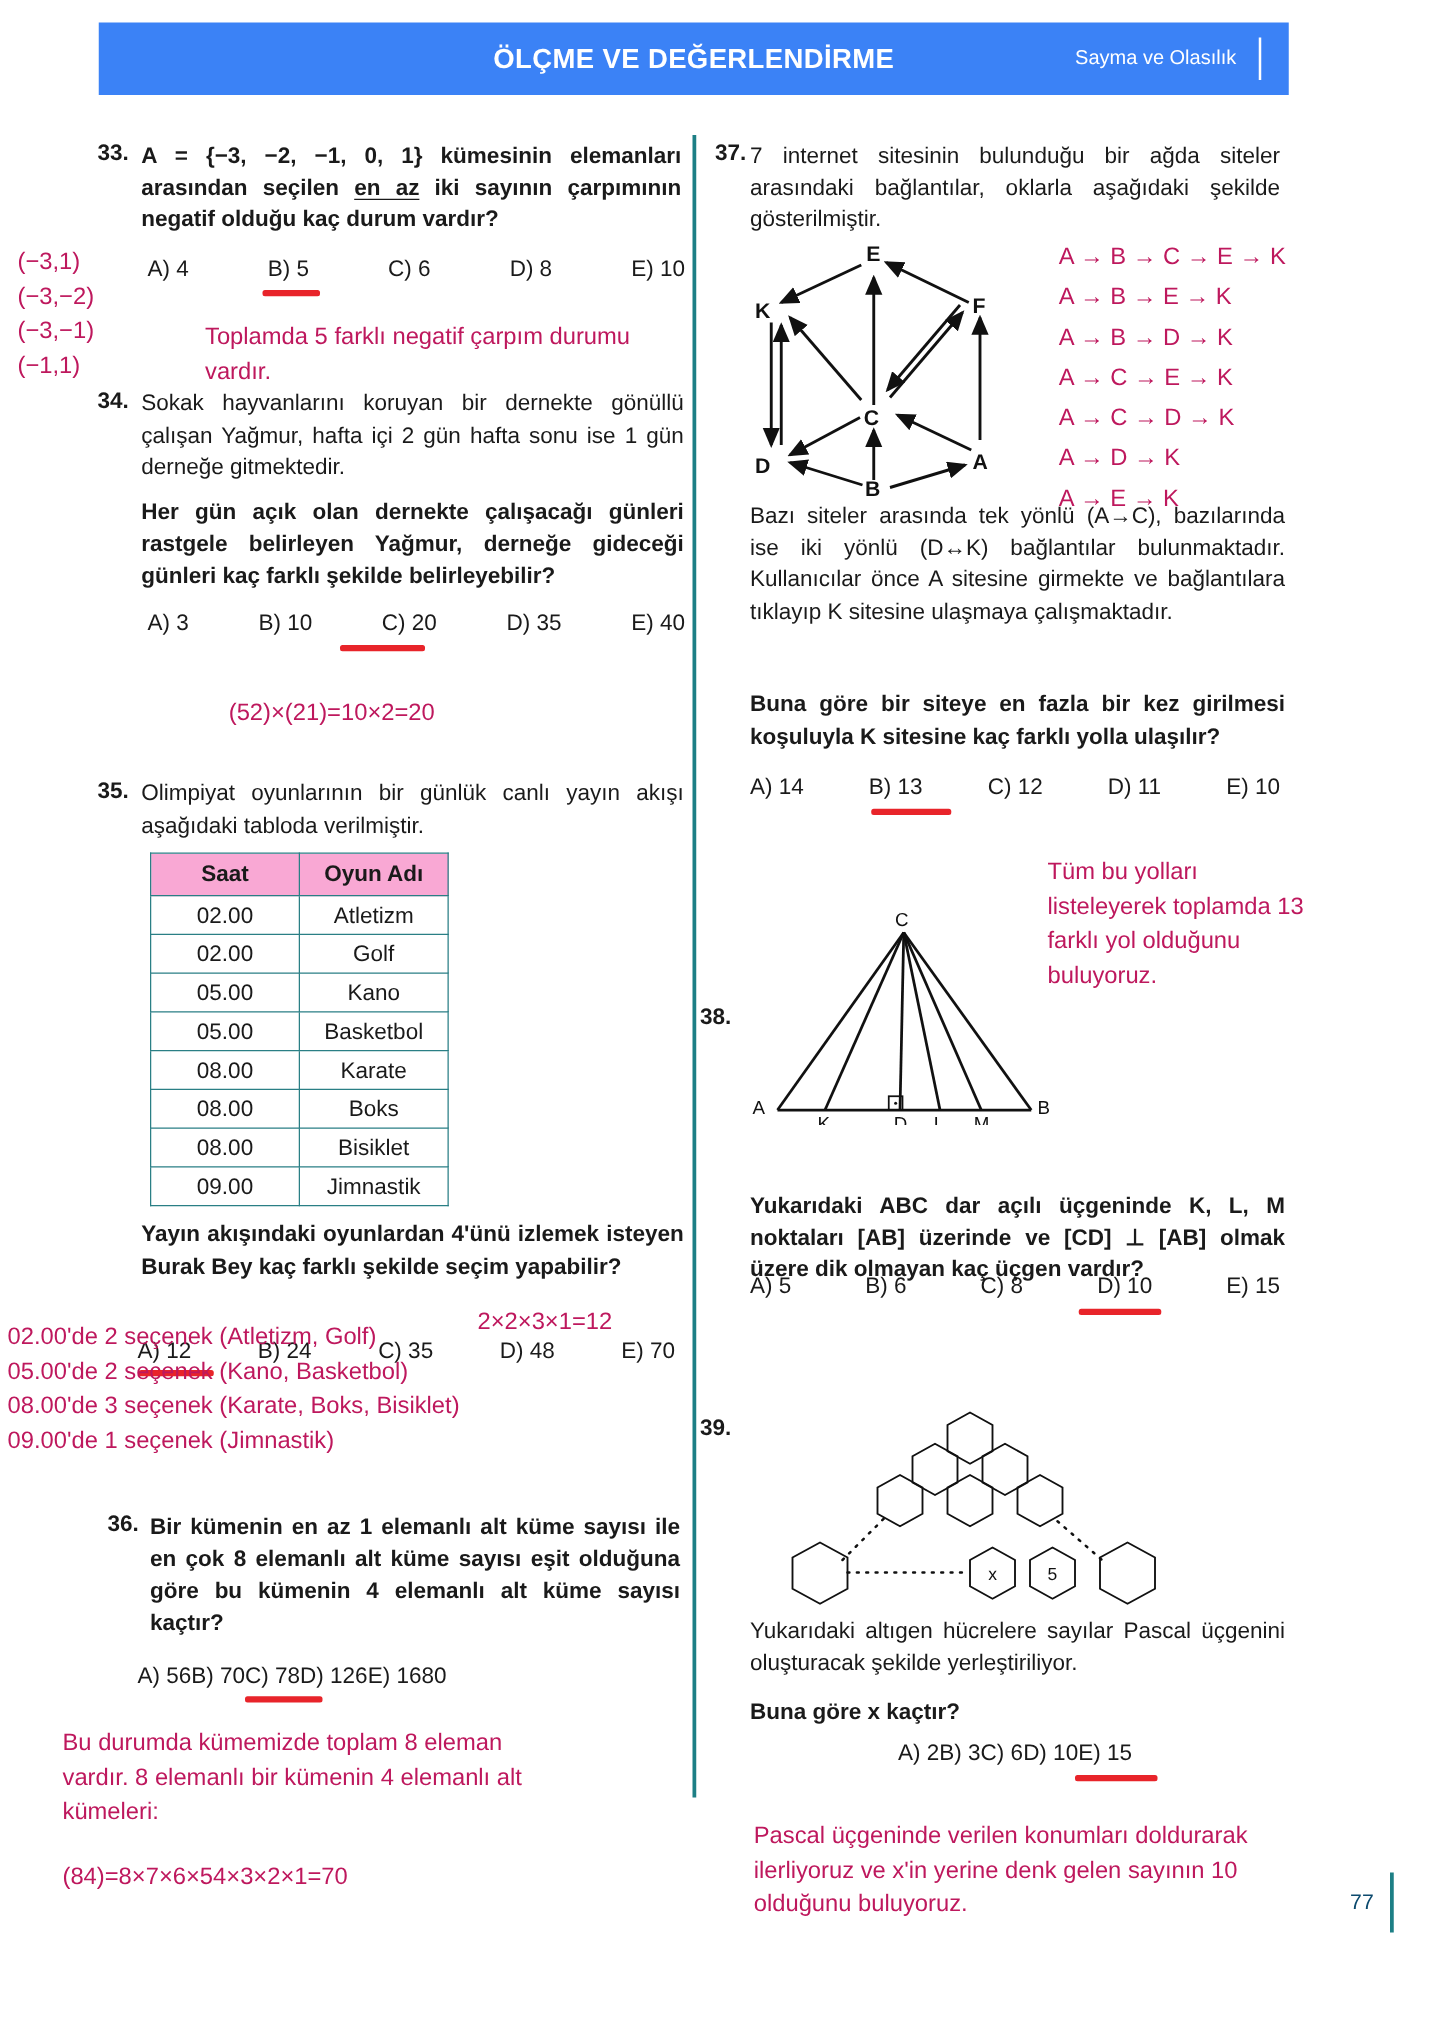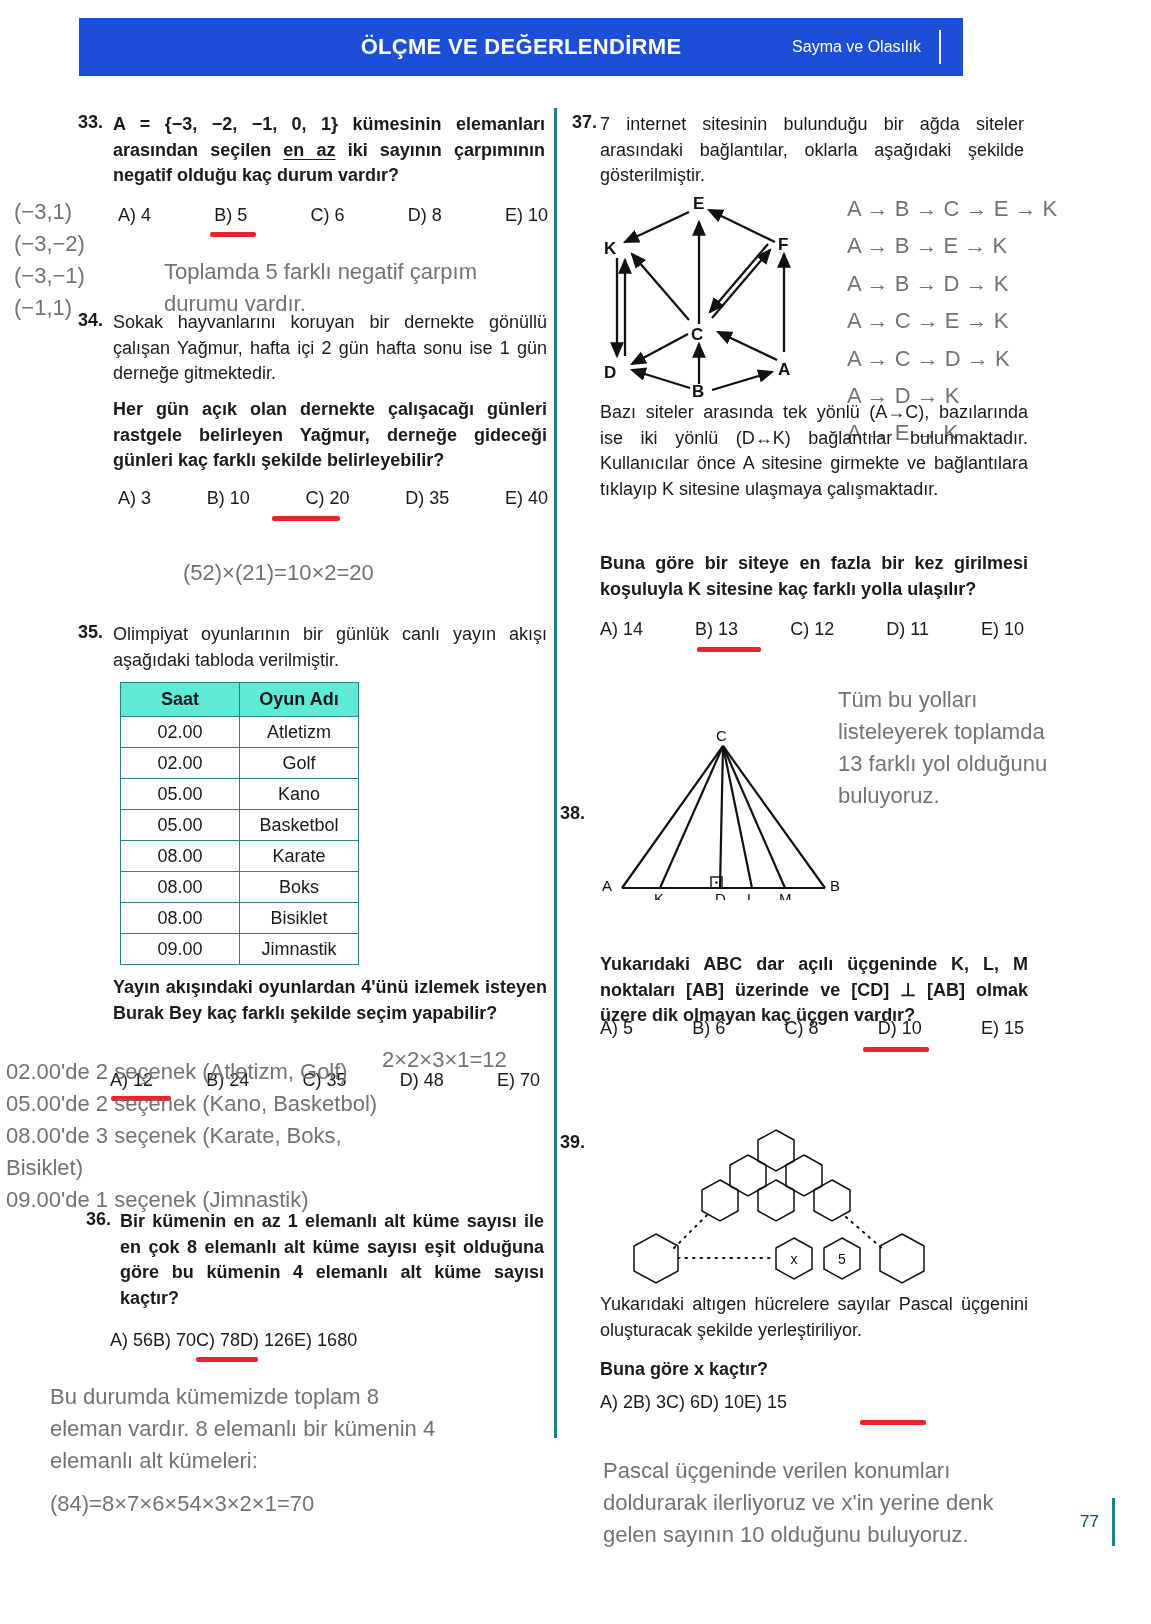--- a/index.html
+++ b/index.html
@@ -14,23 +14,23 @@
     font-family: "Liberation Sans", sans-serif;
     color: #1a1a1a;
     overflow: hidden;
   }
 
   
   .header-bar {
     position: absolute;
     left: 79px;
     top: 18px;
-    width: 884px;
+    width: 952px;
     height: 58px;
-    background: #1d4ed8;
+    background: #3b82f6;
     display: flex;
     align-items: center;
   }
   .header-title {
     position: absolute;
     left: 0; right: 0;
     text-align: center;
     color: #ffffff;
     font-size: 22px;
     font-weight: bold;
@@ -97,43 +97,43 @@
   .choices span { display: inline-block; }
   .ans-underline {
     position: absolute;
     height: 5px;
     background: #e8242a;
     border-radius: 2px;
   }
 
   .red {
     position: absolute;
-    color: #737373;
-    font-size: 22px;
+    color: #be185d;
+    font-size: 19px;
     line-height: 1.45;
   }
 
   
   .tbl {
     position: absolute;
     left: 120px;
     top: 682px;
     border-collapse: collapse;
     font-size: 18px;
   }
   .tbl td, .tbl th {
     border: 1px solid #2a7f85;
     width: 118px;
     height: 30px;
     text-align: center;
     font-weight: normal;
     padding: 0;
   }
   .tbl th {
-    background: #5eead4;
+    background: #f9a8d4;
     font-weight: bold;
     height: 33px;
   }
 
   svg { display: block; }
   .fig { position: absolute; }
 </style>
 </head>
 <body>
 
@@ -409,21 +409,21 @@
     <g font-family="Liberation Sans, sans-serif" font-size="14" fill="#111" text-anchor="middle">
       <text x="178" y="146">x</text>
       <text x="226" y="146">5</text>
     </g>
   </svg>
 </div>
 
 <div class="qbody just" style="left:600px; top:1292px; width:428px;">Yukarıdaki altıgen hücrelere sayılar Pascal üçgenini oluşturacak şekilde yerleştiriliyor.</div>
 <div class="qbody bold" style="left:600px; top:1357px; width:428px;">Buna göre x kaçtır?</div>
 
-<div class="choices" style="left:600px; top:1392px; width:424px; justify-content:flex-start;">
+<div class="choices" style="left:600px; top:1392px; width:424px; justify-content:center;">
   <span>A) 2</span>
   <span>B) 3</span>
   <span>C) 6</span>
   <span>D) 10</span>
   <span>E) 15</span>
 </div>
 <div class="ans-underline" style="left:860px; top:1420px; width:66px;"></div>
 
 <div class="red" style="left:603px; top:1455px; width:430px;">Pascal üçgeninde verilen konumları doldurarak ilerliyoruz ve x'in yerine denk gelen sayının 10 olduğunu buluyoruz.</div>
 

